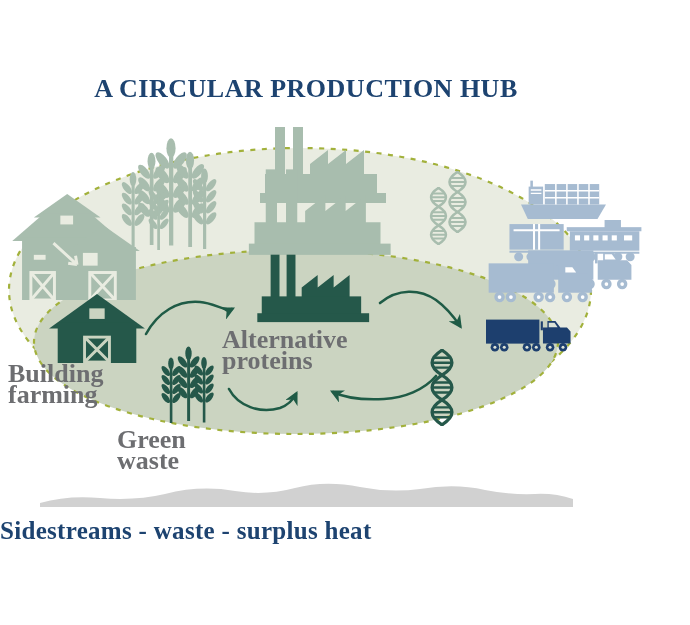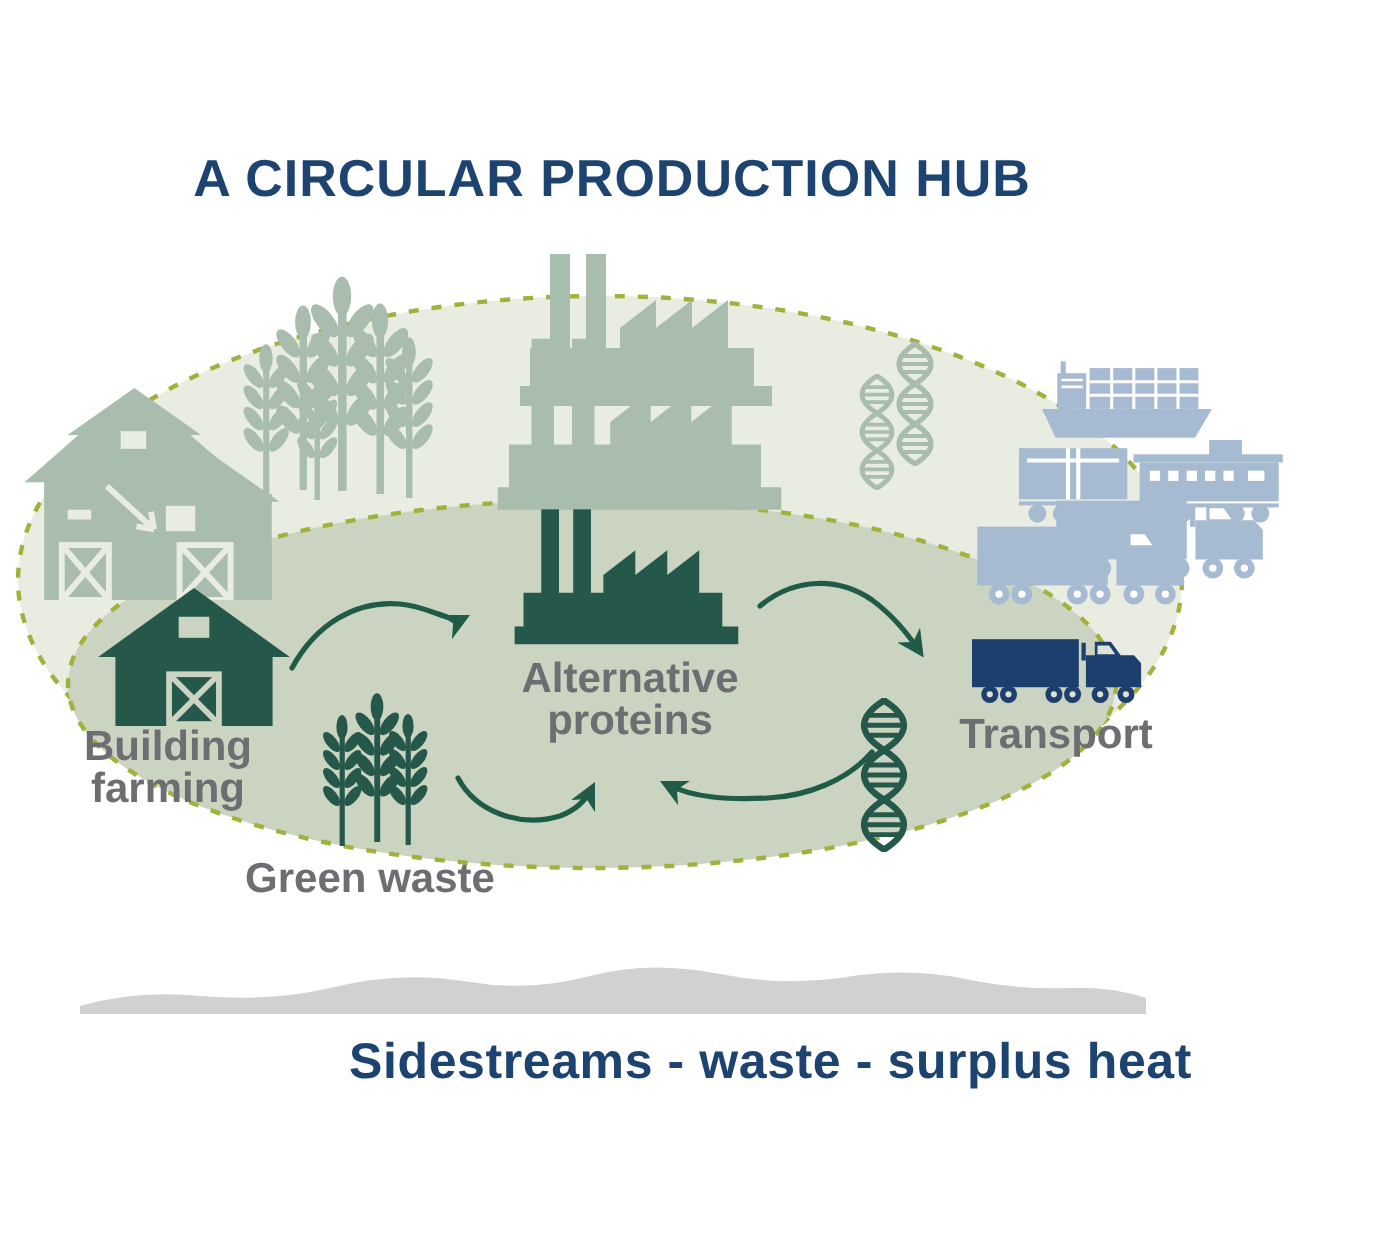--- a/index.html
+++ b/index.html
@@ -1,31 +1,31 @@
 <!DOCTYPE html>
 <html><head>
 <meta charset="utf-8">
 <style>
   html,body { margin:0; padding:0; background:#ffffff; }
   .stage {
     position:relative; width:690px; height:625px; overflow:hidden;
-    background:#ffffff; font-family:Liberation Sans, sans-serif;
+    background:#ffffff; font-family:Liberation Serif, serif;
   }
   svg.scene { position:absolute; left:0; top:0; display:block; }
   .title {
     position:absolute; left:0; top:74px; width:612px; text-align:center;
     font-size:26px; font-weight:800; letter-spacing:0.5px; color:#1d4370;
   }
   .footer {
-    position:absolute; left:0; top:517px; width:596px; text-align:right;
+    position:absolute; left:0; top:517px; width:596px; text-align:left;
     font-size:25px; font-weight:800; letter-spacing:0.3px; color:#1d4370;
   }
   .lbl {
-    position:absolute; text-align:center; font-weight:800;
-    font-size:21px; line-height:21px; color:#6d6e71;
+    position:absolute; font-weight:800;
+    font-size:26px; line-height:21px; color:#6d6e71;
   }
   .lbl-vertical   { left:8px;   top:363px; width:152px; }
   .lbl-center     { left:222px; top:329px; width:186px; }
   .lbl-transport  { left:478px; top:357px; width:100px; }
   .lbl-green      { left:117px; top:429px; width:136px; }
   .lbl-bio        { left:387px; top:430px; width:126px; }
 </style>
 </head>
 <body>
 
@@ -220,20 +220,19 @@
   </svg>
 
   <div class="title">A CIRCULAR PRODUCTION HUB</div>
 
   <div class="lbl lbl-vertical">Building farming</div>
 
   <div class="lbl lbl-center">
     <span>Alternative proteins</span><br>
   </div>
 
-  <div class="lbl lbl-transport">Transport</div>
 
   <div class="lbl lbl-green">Green waste</div>
 
 
   <div class="footer">Sidestreams - waste - surplus heat</div>
 
 </div>
 
 </body></html>

